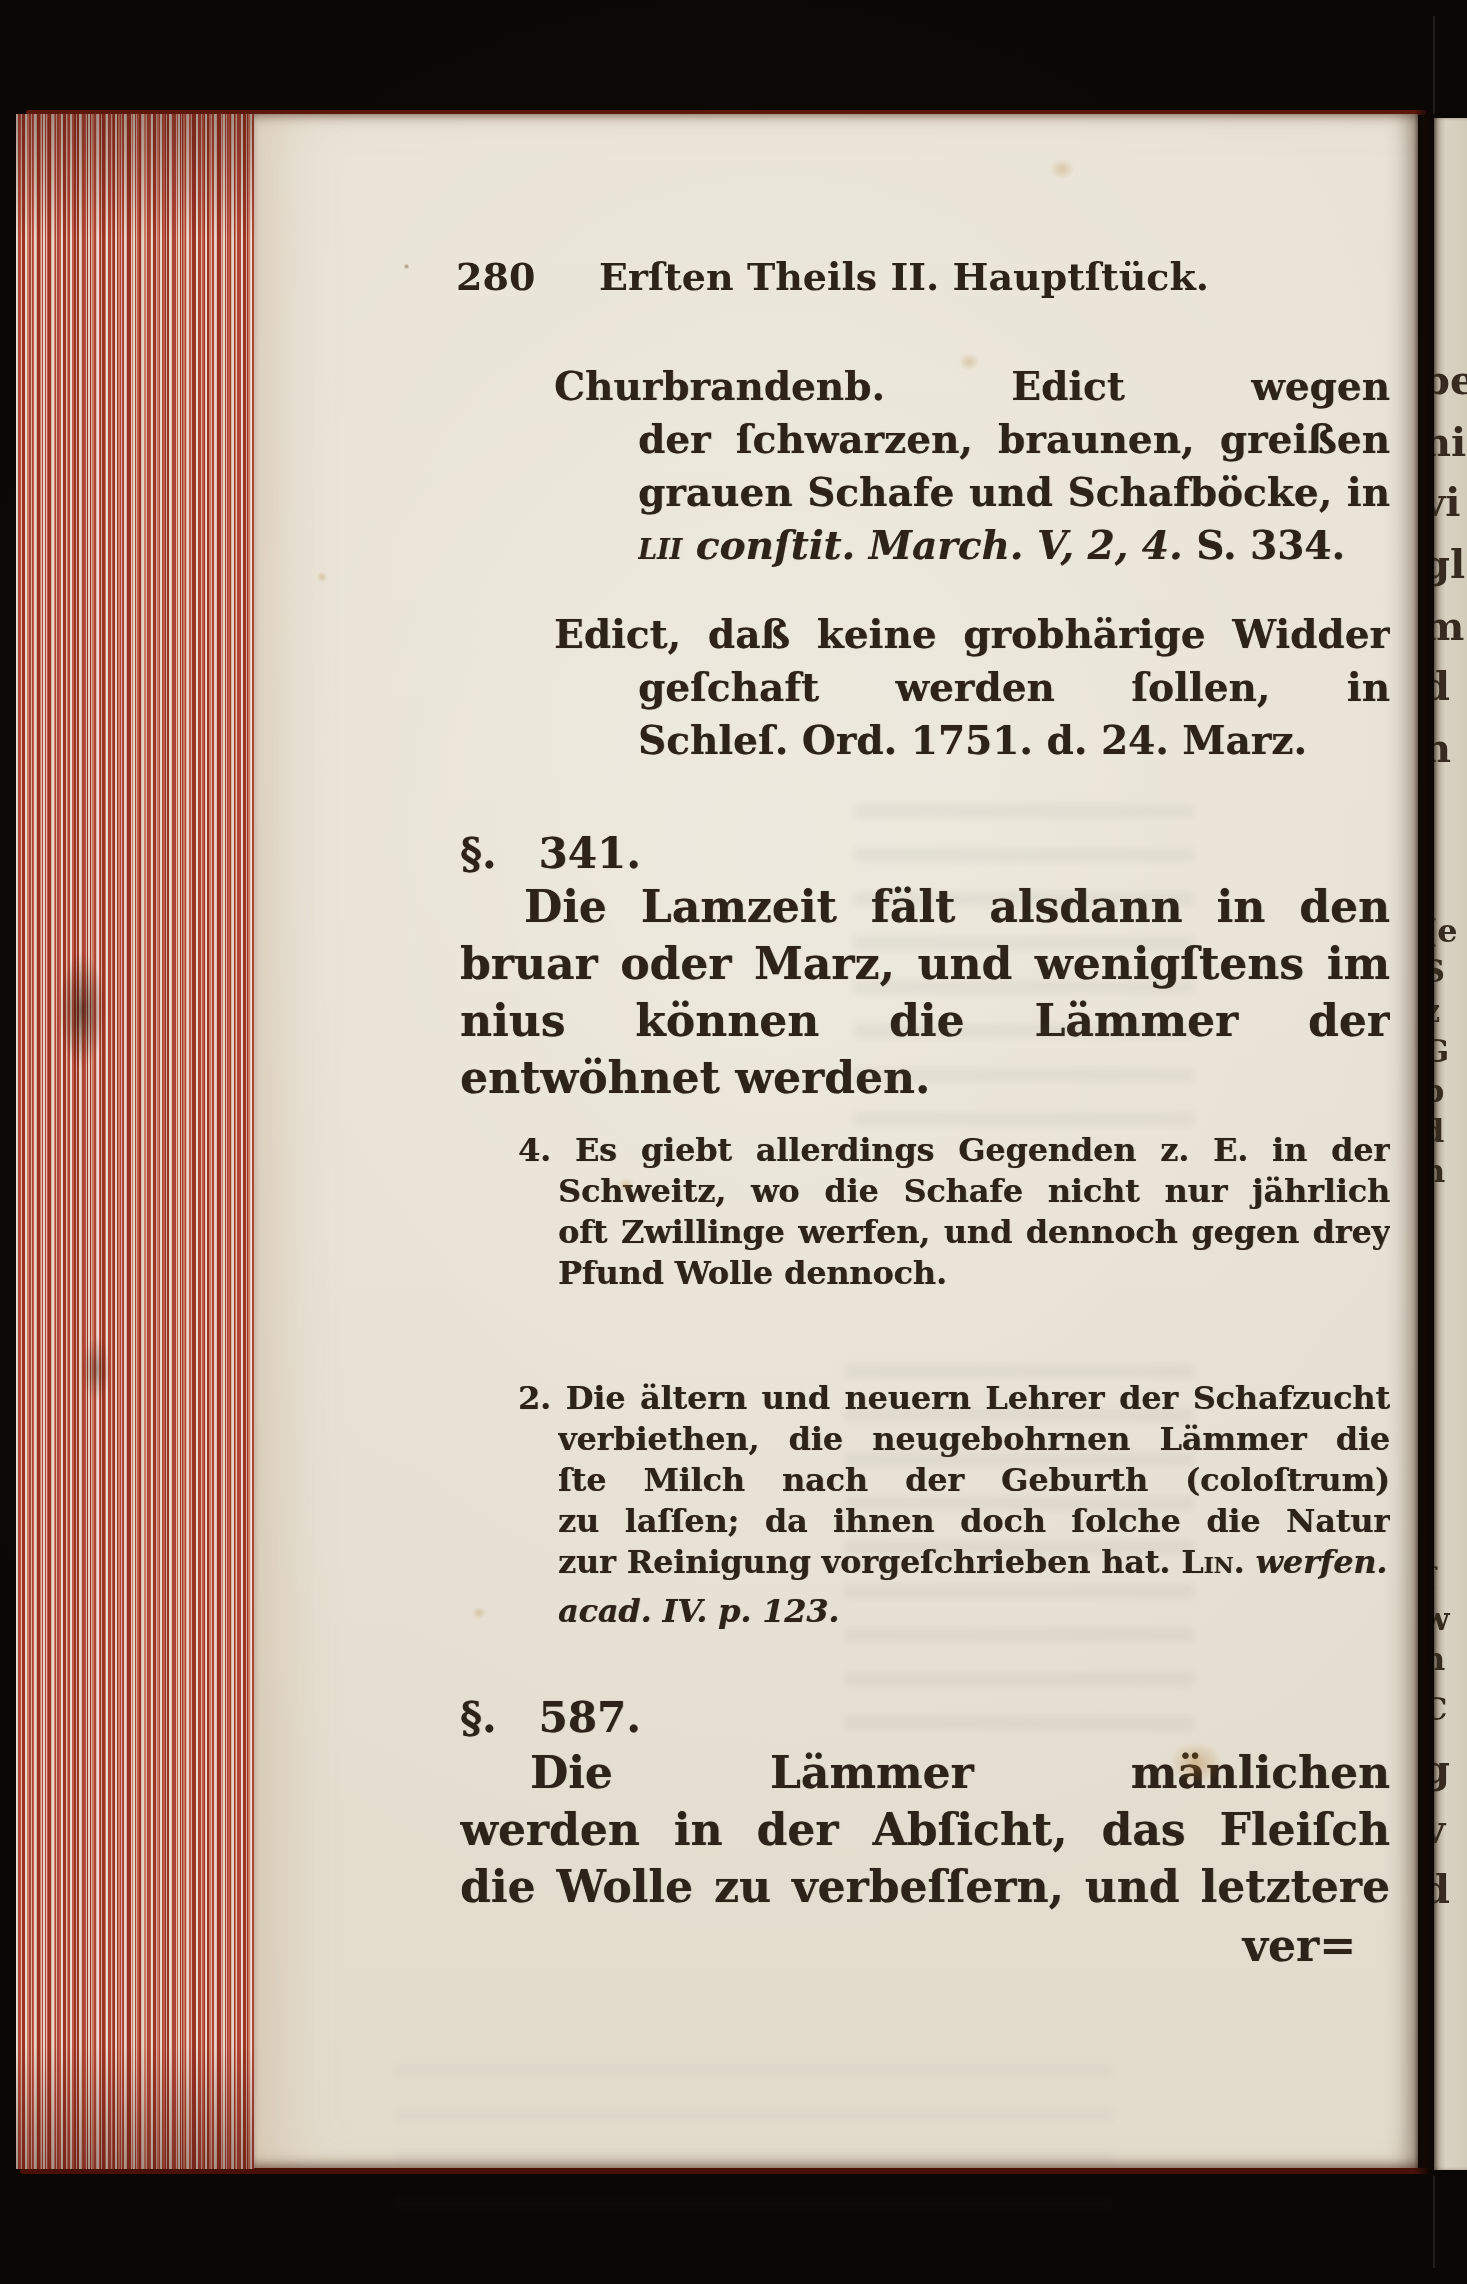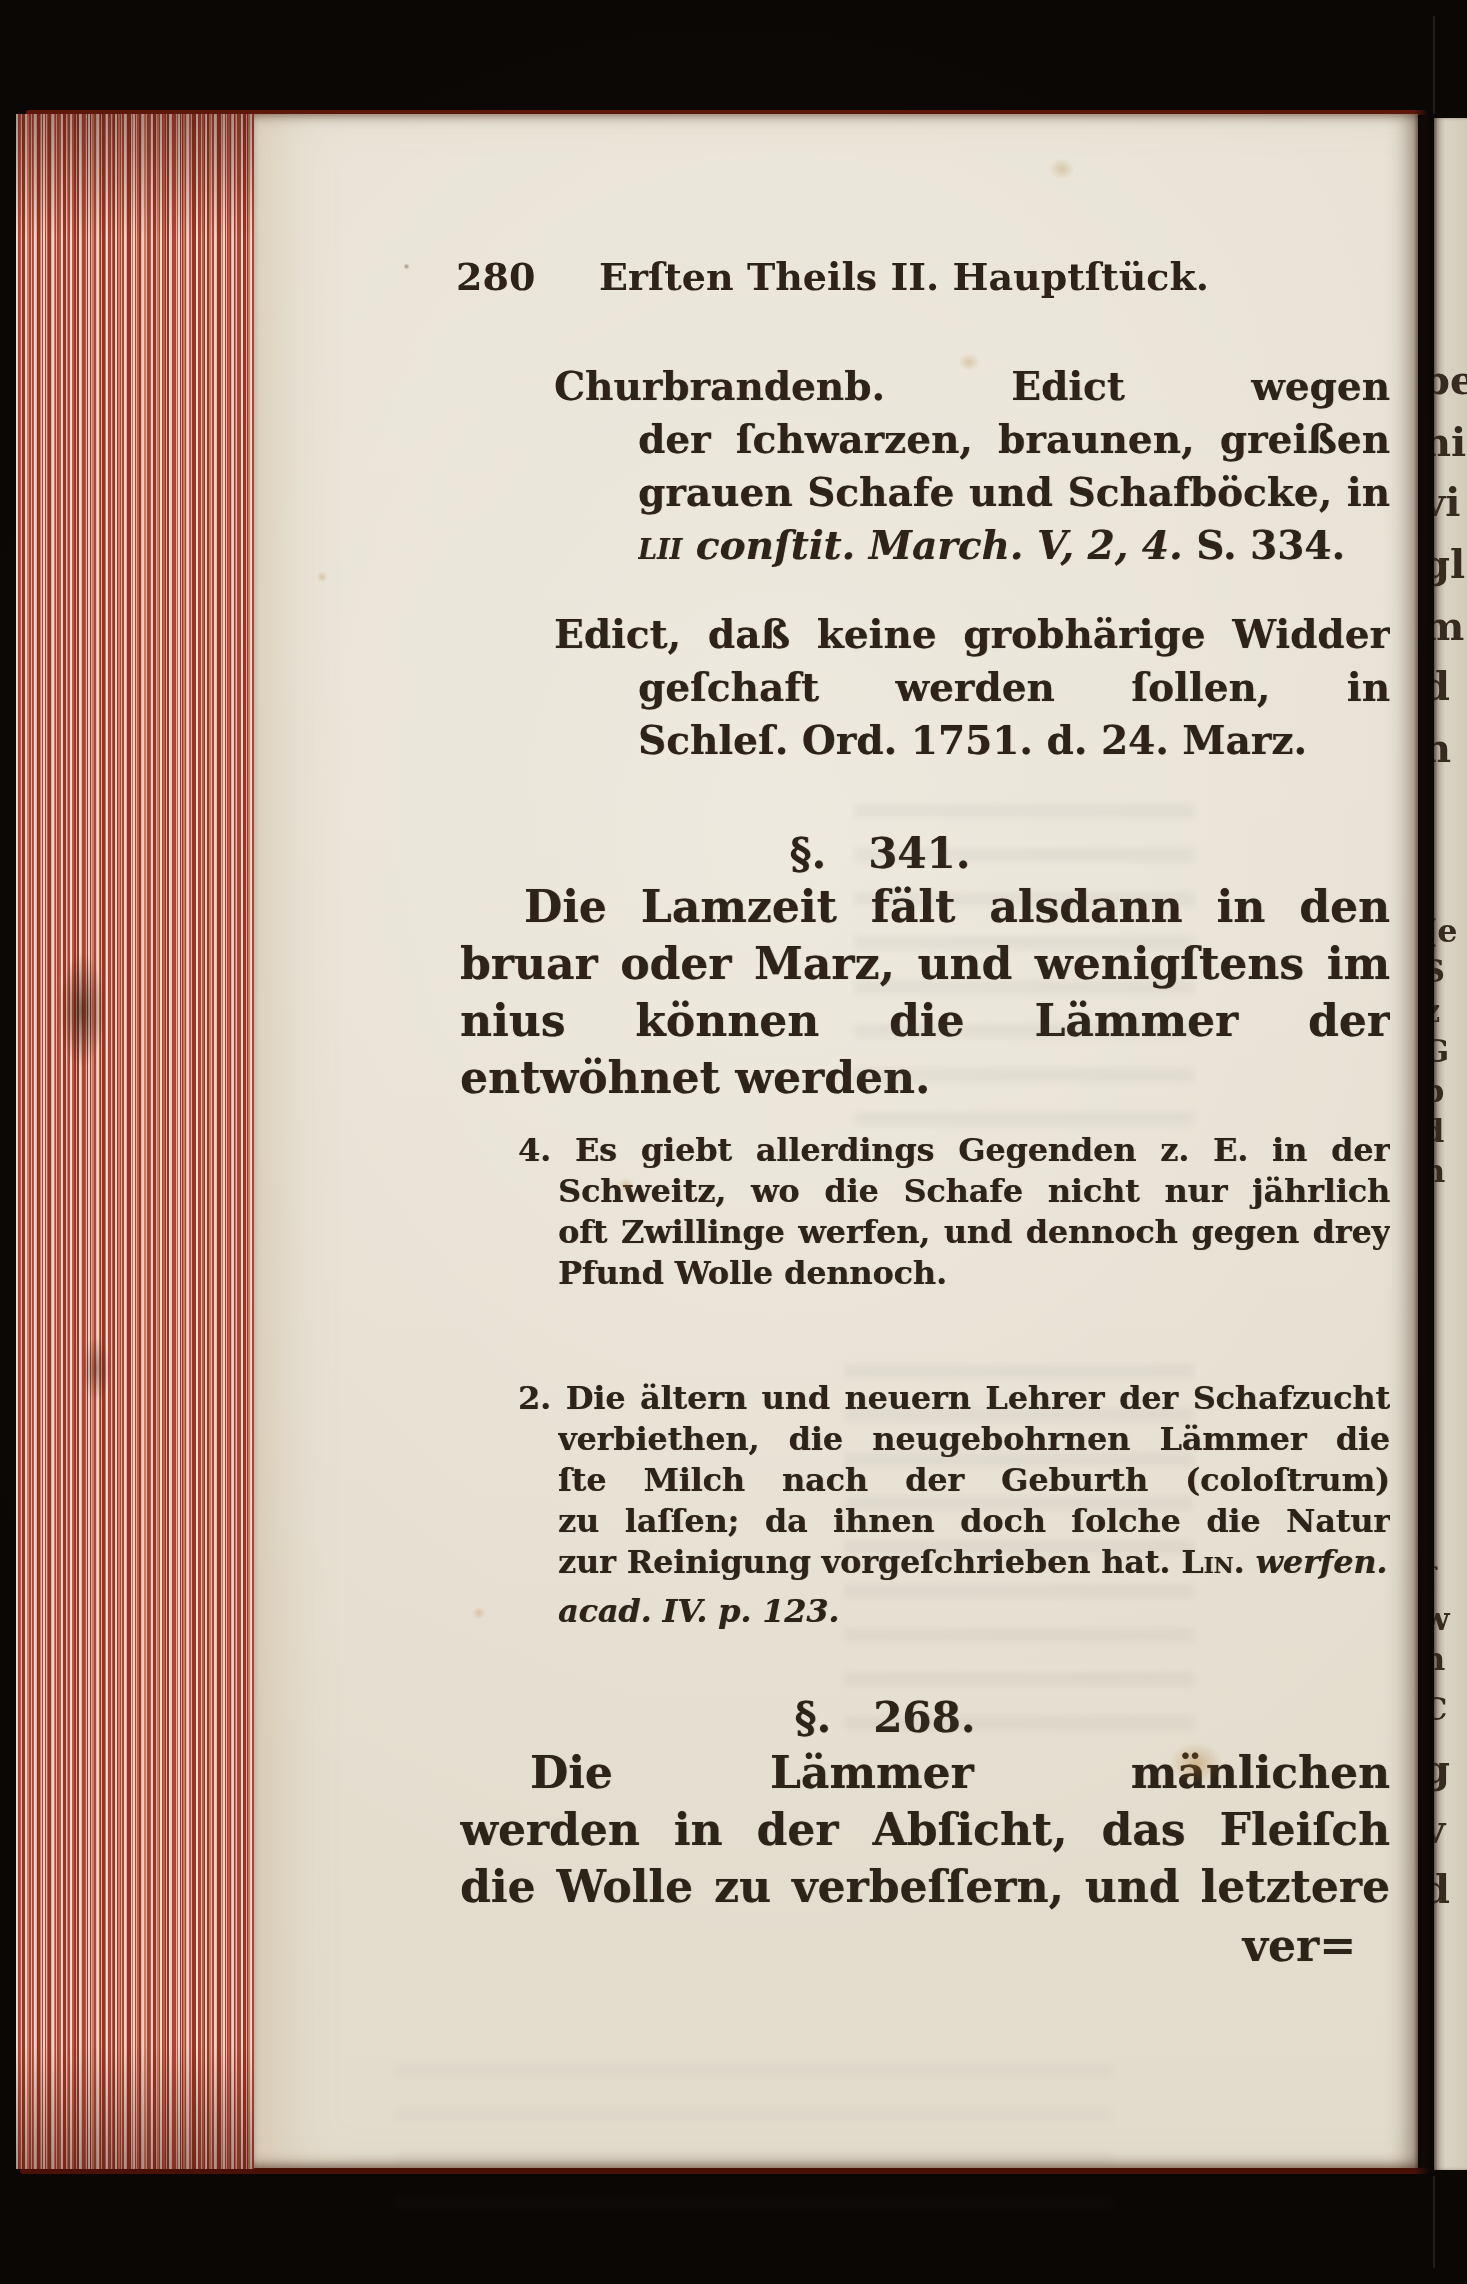--- a/index.html
+++ b/index.html
@@ -66,21 +66,21 @@
   .it{font-style:italic;font-weight:600;margin-top:8px;}
   .sc{font-variant:small-caps;}
   #headerline{left:150px;top:140px;width:990px;height:52px;}
   .pagenum{position:absolute;left:52px;top:0;font-size:38px;}
   .runhead{position:absolute;left:180px;top:0;width:640px;text-align:center;font-size:38px;white-space:pre;}
   .cit{width:752px;font-size:39px;}
   .cit .ln{height:53px;line-height:53px;}
   .cit .ln:first-child, .cit .hang{margin-left:-84px;}
   #cit1{left:384px;top:246px;}
   #cit2{left:384px;top:494px;}
-  .heading{left:206px;width:930px;text-align:center;font-size:42px;white-space:pre;height:48px;line-height:48px;}
+  .heading{left:206px;width:930px;font-size:42px;white-space:pre;height:48px;line-height:48px;}
   #h341{top:716px;padding-right:90px;box-sizing:border-box;}
   #h342{top:1580px;padding-right:80px;box-sizing:border-box;}
   .bodyp{left:206px;width:930px;font-size:44px;}
   .bodyp .ln{height:57px;line-height:57px;}
   #p341{top:764px;}
   #p342{top:1630px;}
   .indent1{text-indent:64px;}
   .notep{left:304px;width:832px;font-size:32px;letter-spacing:-0.2px;}
   .notep .ln{height:41px;line-height:41px;}
   .notep .ln:first-child{margin-left:-40px;}
@@ -173,21 +173,21 @@
 
       <div class="tblock notep" id="note2">
         <div class="ln j">2. Die ältern und neuern Lehrer der Schafzucht</div>
         <div class="ln j">verbiethen, die neugebohrnen Lämmer die er=</div>
         <div class="ln j">ſte Milch nach der Geburth (coloſtrum) ſaugen</div>
         <div class="ln j">zu laſſen; da ihnen doch ſolche die Natur ſelbſt</div>
         <div class="ln"><span>zur Reinigung vorgeſchrieben hat. </span><span class="sc">Lin.</span><span class="it"> werfen.</span></div>
         <div class="ln it">acad. IV. p. 123.</div>
       </div>
 
-      <div class="tblock heading ln" id="h342">§. 268.</div>
+      <div class="tblock heading ln" id="h342">§. 587.</div>
       <div class="tblock bodyp" id="p342">
         <div class="ln j" style="text-indent:70px;">Die Lämmer mänlichen Geſchlechts</div>
         <div class="ln j">werden in der Abſicht, das Fleiſch und</div>
         <div class="ln j">die Wolle zu verbeſſern, und letztere zu</div>
       </div>
       <div class="tblock ln" id="catchword">ver=</div>
 
       <div class="stain" style="left:790px;top:40px;width:36px;height:30px;"></div>
       <div class="stain" style="left:700px;top:235px;width:30px;height:26px;"></div>
       <div class="stain" style="left:360px;top:1060px;width:24px;height:22px;"></div>

